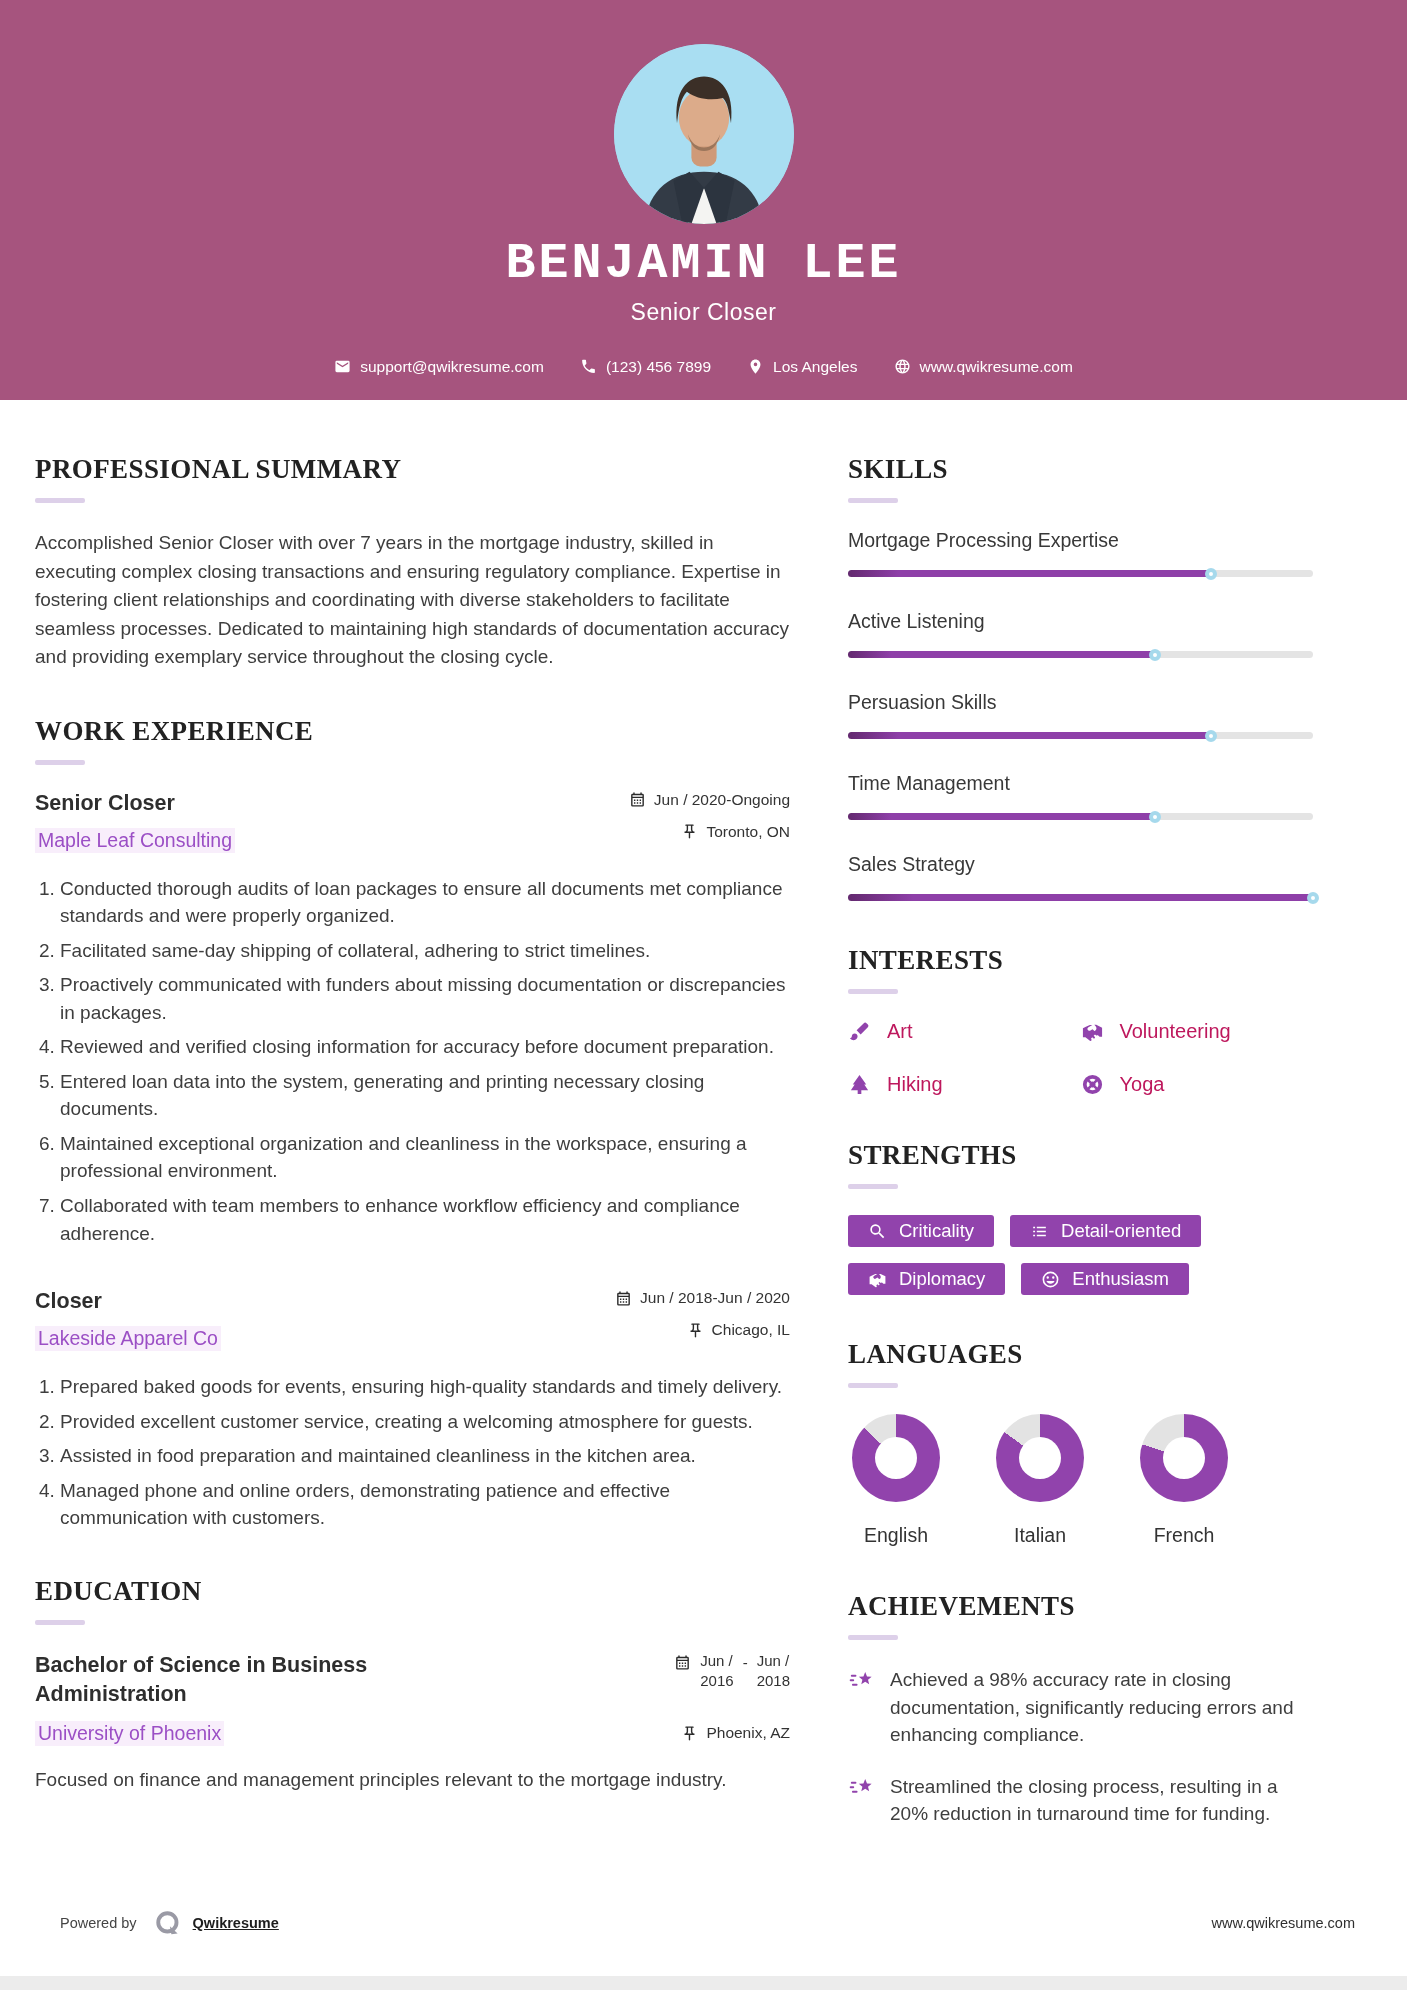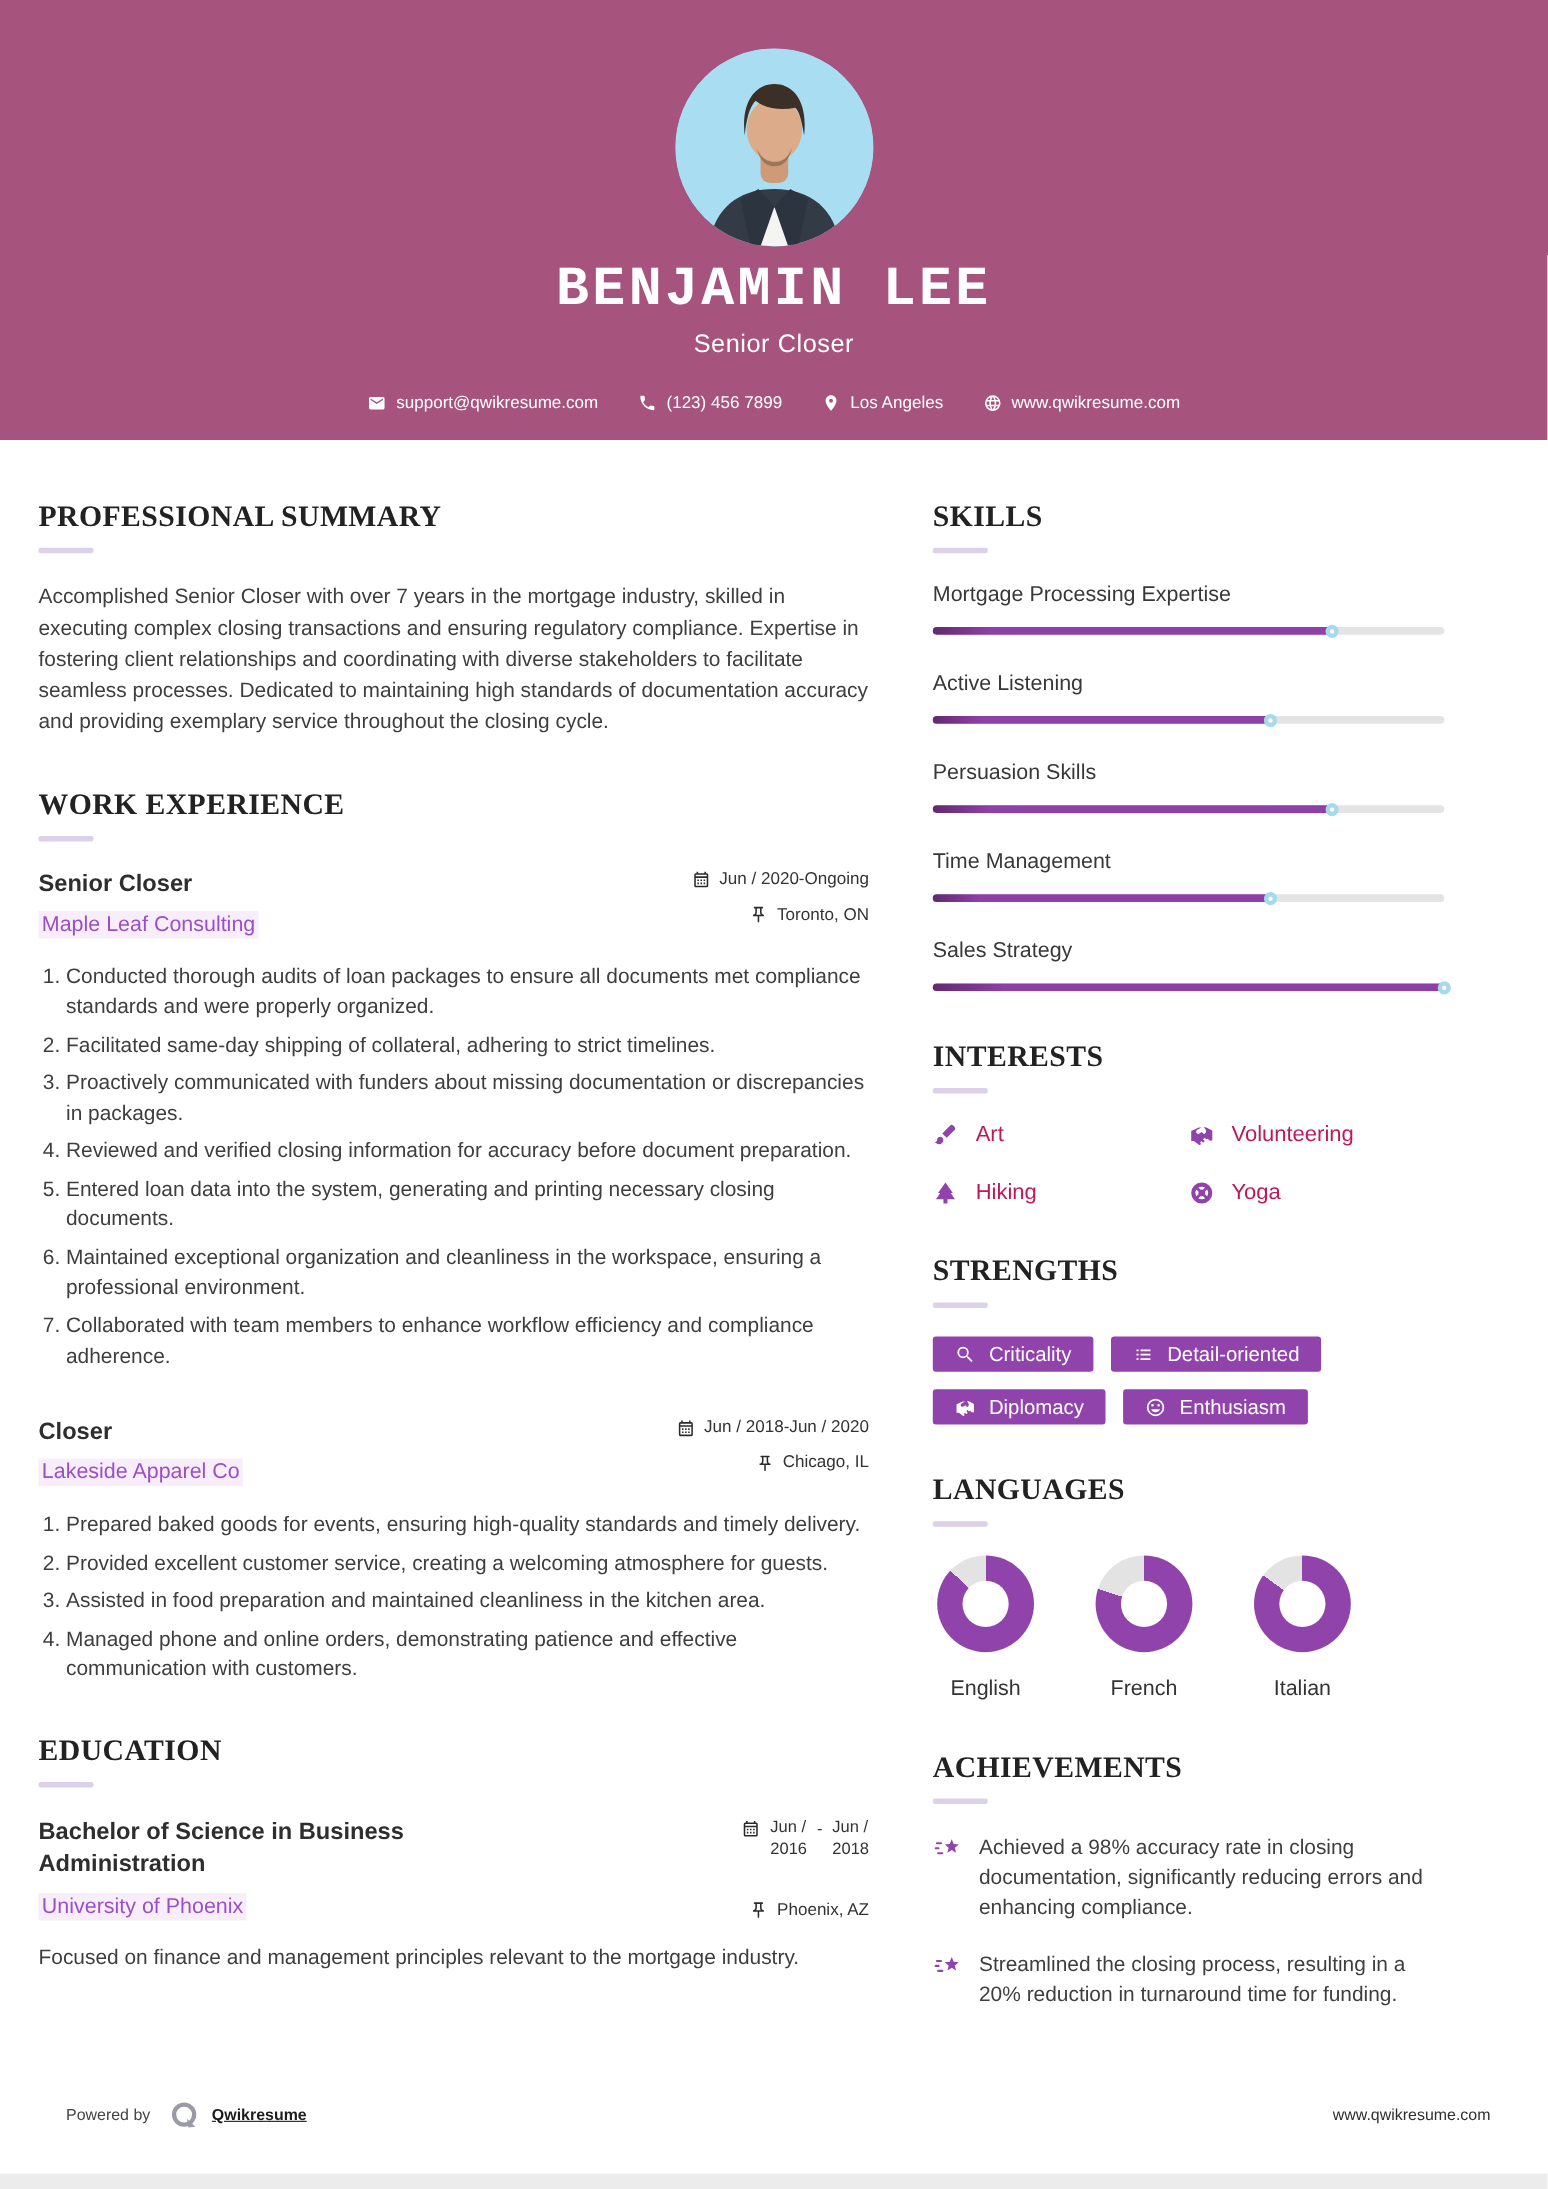--- a/index.html
+++ b/index.html
@@ -42,21 +42,21 @@
   .bullets{margin:22px 0 0;padding-left:25px}
   .bullets li{font-size:19px;line-height:1.45;color:var(--text-body);margin-bottom:7px}
 
   
   .edu-head{display:flex;justify-content:space-between;align-items:flex-start}
   .degree{font-size:21.5px;font-weight:700;color:#2e2e2e;max-width:430px;line-height:1.35}
   .edu-dates{display:flex;align-items:flex-start;gap:9px;font-size:15px;color:#333}
   .edu-dates svg{width:17px;height:17px;fill:#2b2b2b;margin-top:3px}
   .date-stack{text-align:left;line-height:1.35}
   .date-sep{margin-top:3px}
-  .edu-row2{display:flex;justify-content:space-between;align-items:flex-end;margin-top:12px}
+  .edu-row2{display:flex;justify-content:space-between;align-items:center;margin-top:12px}
   .edu-desc{margin-top:20px}
 
   
   .skill{margin-bottom:33px}
   .skill-label{font-size:19.5px;color:#383838}
   .skill-track{position:relative;height:7px;border-radius:5px;background:var(--slider-track);margin-top:18px}
   .skill-fill{height:100%;width:var(--w,50%);border-radius:5px;background:linear-gradient(90deg,#63296f,var(--slider-fill) 14%)}
   .skill-thumb{position:absolute;left:var(--w,50%);top:50%;transform:translate(-50%,-50%);width:12px;height:12px;border-radius:50%;background:#fff;border:4px solid var(--thumb-ring)}
 
   
@@ -353,26 +353,26 @@
 
       <section>
         <h2>LANGUAGES</h2>
         <div class="rule"></div>
         <div class="lang-row">
           <div class="lang">
             <div class="donut" style="background: conic-gradient(var(--donut-purple) 87%, var(--donut-rest) 0);"></div>
             <div class="lang-label">English</div>
           </div>
           <div class="lang">
+            <div class="donut" style="background: conic-gradient(var(--donut-purple) 85%, var(--donut-rest) 0);"></div>
+            <div class="lang-label">Italian</div>
+          </div>
+          <div class="lang">
             <div class="donut" style="background: conic-gradient(var(--donut-purple) 80%, var(--donut-rest) 0);"></div>
             <div class="lang-label">French</div>
-          </div>
-          <div class="lang">
-            <div class="donut" style="background: conic-gradient(var(--donut-purple) 85%, var(--donut-rest) 0);"></div>
-            <div class="lang-label">Italian</div>
           </div>
         </div>
       </section>
 
       <section>
         <h2>ACHIEVEMENTS</h2>
         <div class="rule"></div>
         <div class="ach">
           <svg viewBox="0 0 24 24">
               <path d="M15.3 3.6l1.6 3.9 4.1.3-3.2 2.7 1 4-3.5-2.2-3.5 2.2 1-4-3.2-2.7 4.1-.3z"></path>

